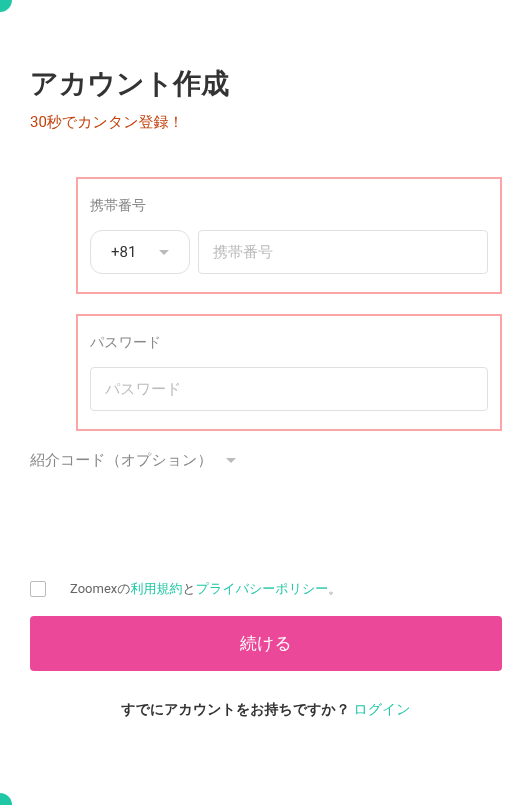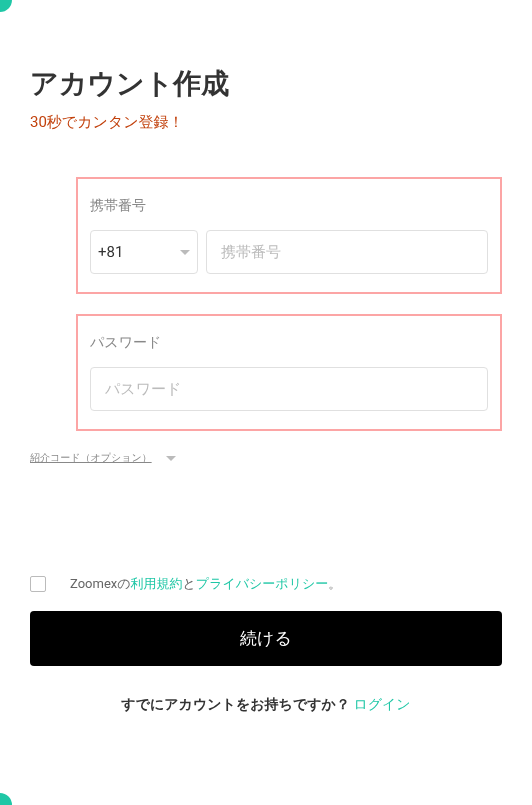--- a/index.html
+++ b/index.html
@@ -71,23 +71,23 @@
     }
     .phone-row {
       display: flex;
       gap: 8px;
     }
     .country-code {
       display: flex;
       align-items: center;
       justify-content: space-between;
       border: 1px solid #e0e0e0;
-      border-radius: 4px;
-      padding: 12px 7px;
-      width: 108px;
+      border-radius: 12px;
+      padding: 12px 20px;
+      width: 100px;
       cursor: pointer;
       background: #fff;
     }
     .country-code-text {
       font-size: 15px;
       color: #333;
     }
     .dropdown-caret {
       width: 0;
       height: 0;
@@ -123,23 +123,22 @@
     }
     .referral-row {
       display: flex;
       align-items: center;
       gap: 14px;
       margin-top: 8px;
       margin-bottom: 110px;
       cursor: pointer;
     }
     .referral-label {
-      font-size: 10px;
+      font-size: 15px;
       color: #888;
-      text-decoration: underline;
     }
     .terms-row {
       display: flex;
       align-items: center;
       gap: 24px;
       margin-bottom: 18px;
     }
     .checkbox {
       width: 16px;
       height: 16px;
@@ -151,21 +150,21 @@
     .terms-text {
       font-size: 13px;
       color: #666;
     }
     .terms-link {
       color: #1fc7a6;
       cursor: pointer;
     }
     .submit-button {
       width: 100%;
-      background: #000000;
+      background: #ec4899;
       color: #fff;
       border: none;
       border-radius: 4px;
       padding: 16px;
       font-size: 17px;
       cursor: pointer;
       margin-bottom: 30px;
       font-family: inherit;
     }
     .login-row {

